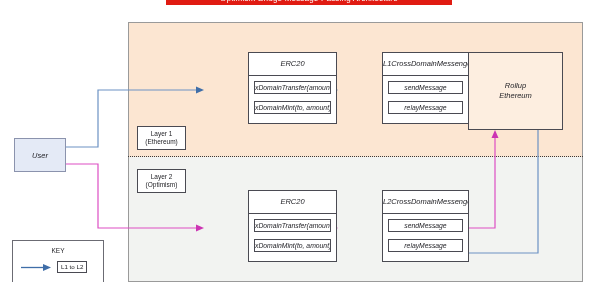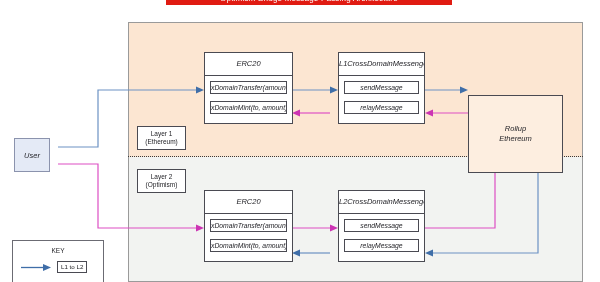--- a/index.html
+++ b/index.html
@@ -72,20 +72,21 @@
     border-top: 1px dotted #3a3a3a;
   }
 
   
   .node {
     position: absolute;
     background: #ffffff;
     border: 1px solid #4a4a52;
     box-sizing: border-box;
     z-index: 6;
+    margin-left: 44px;
   }
   .node-title {
     height: 22px;
     line-height: 22px;
     text-align: center;
     font-size: 7.5px;
     font-style: italic;
     color: #1d1d22;
     border-bottom: 1px solid #4a4a52;
     white-space: nowrap;
@@ -122,25 +123,24 @@
   }
   #rollup-contracts {
     left: 468px; top: 52px;
     width: 95px; height: 78px;
     background: #fdeee0;
     border: 1px solid #4a4a52;
     font-size: 7.5px;
     font-style: italic;
     color: #1d1d22;
     line-height: 1.35;
-    margin-top: 43px;
   }
   #user-box {
     left: 14px; top: 138px;
-    width: 36px; height: 34px;
+    width: 52px; height: 34px;
     background: #e4eaf6;
     border: 1px solid #8b93ad;
     font-size: 7.5px;
     font-style: italic;
     color: #1d1d22;
     justify-content: center;
   }
   .layer-tag {
     position: absolute;
     background: #ffffff;

